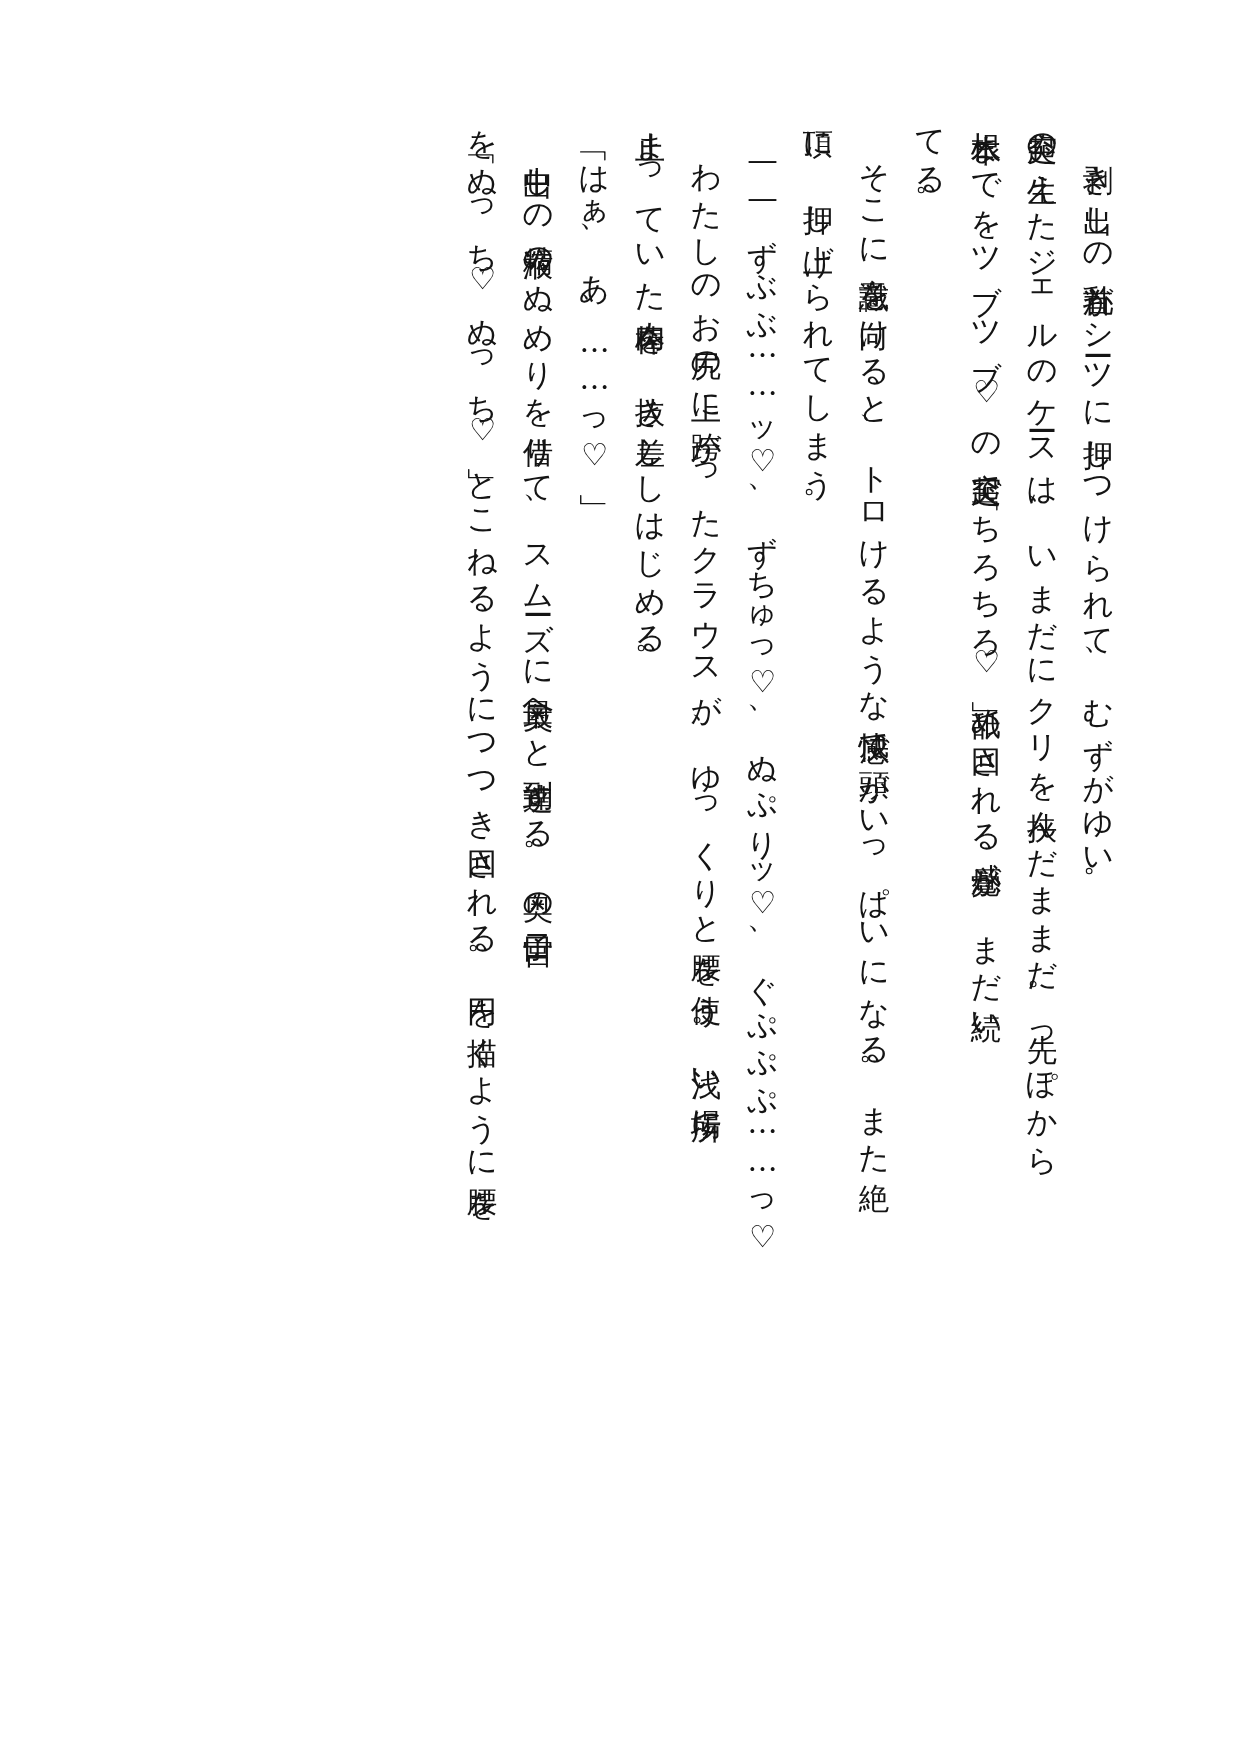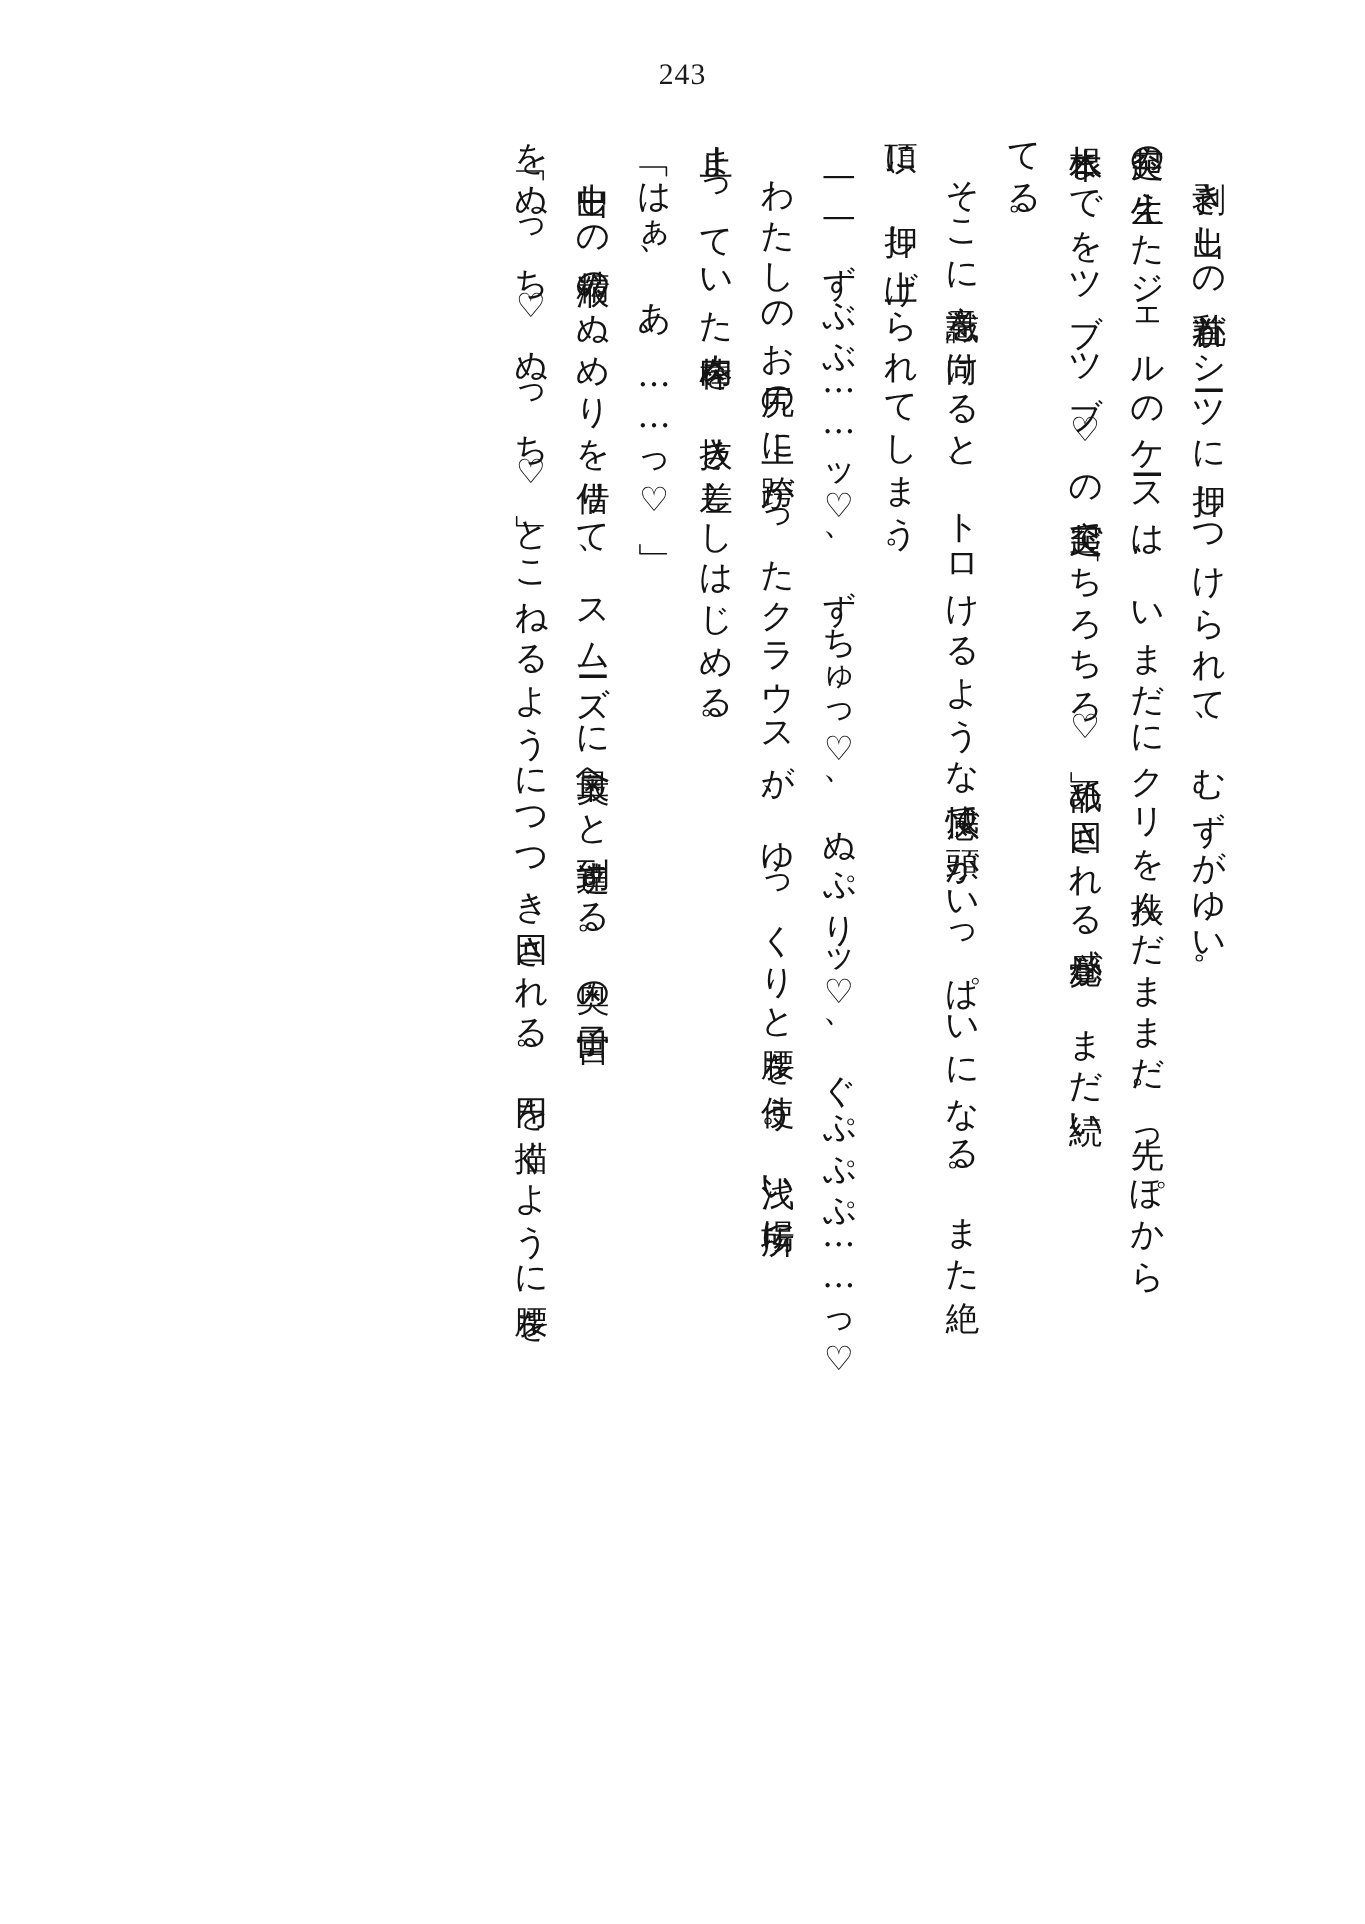--- a/index.html
+++ b/index.html
@@ -59,21 +59,20 @@
   }
   .vline.indent {
     padding-top: 34px;
   }
 </style>
 </head>
 <body>
 
 <div class="page">
 
-  <div class="page-number">243</div>
 
   <div class="body-area">
     <div class="vline indent">剥き出しの乳首がシーツに押しつけられて、むずがゆい。</div>
     <div class="vline">突起の生えたジェルのケースは、いまだにクリを挟んだままだ。先っぽから</div>
     <div class="vline">根本までをツブツブ♡の突起で「ちろちろ♡」舐め回される感覚が、まだ続い</div>
     <div class="vline">てる。</div>
     <div class="vline indent">そこに意識を向けると、トロけるような快感で頭がいっぱいになる。また絶</div>
     <div class="vline">頂に、押し上げられてしまう。</div>
     <div class="vline indent">——ずぶぶ……ッ♡、ずちゅっ♡、ぬぷりッ♡、ぐぷぷぷ……っ♡</div>
     <div class="vline indent">わたしのお尻の上に跨がったクラウスが、ゆっくりと腰を使う。浅い場所に</div>

